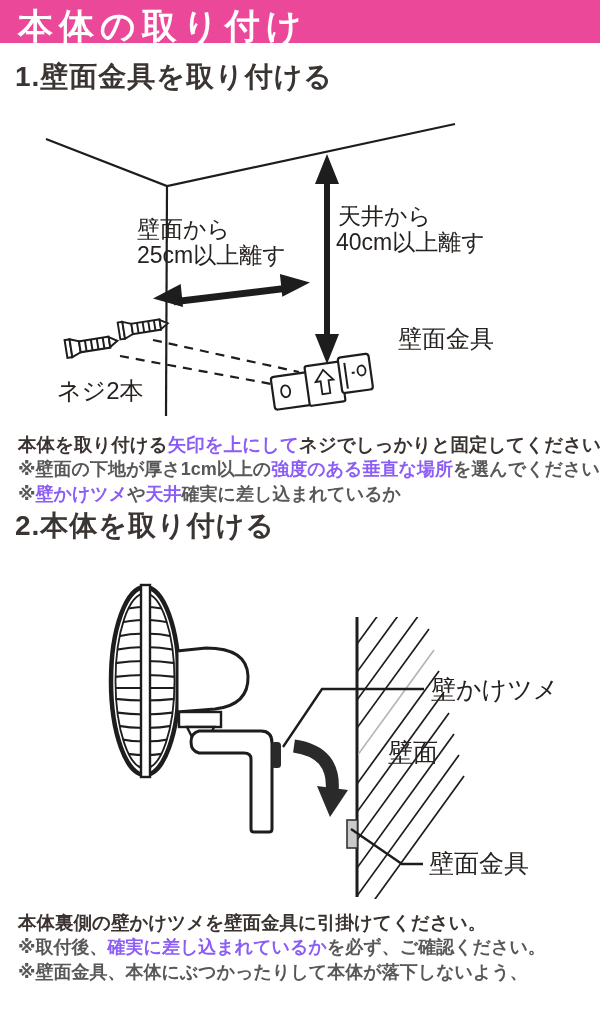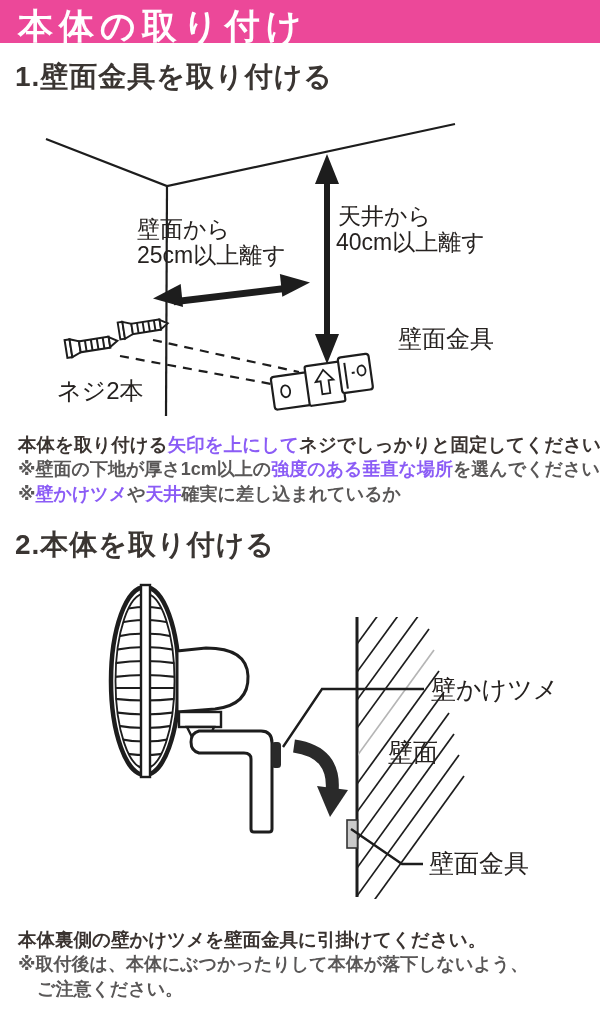--- a/index.html
+++ b/index.html
@@ -10,28 +10,28 @@
   .header-bar{position:absolute;top:0;left:0;width:600px;height:43px;background:#ec4899;}
   .header-title{
     position:absolute;left:18px;top:3px;font-size:35px;font-weight:900;color:#ffffff;
     letter-spacing:6px;white-space:nowrap;
   }
   .sec-heading{
     position:absolute;left:15px;margin:0;color:#3a3532;font-weight:800;font-size:28px;
     letter-spacing:1px;white-space:nowrap;
   }
   #sec1-heading{top:58px;}
-  #sec2-heading{top:526px;}
+  #sec2-heading{top:507px;}
   .diag{position:absolute;left:0;}
   #diagram1{top:108px;}
   #diagram2{top:580px;}
   .diag text{fill:#262220;font-weight:500;}
   .notes{position:absolute;left:18px;white-space:nowrap;}
   #notes1{top:432px;}
-  #notes2{top:910px;margin-top:17px;}
+  #notes2{top:910px;}
   .note-line{line-height:25px;font-size:18px;}
   .note-line.lead{font-weight:800;color:#3a3330;font-size:18.5px;}
   .note-line.sub{font-weight:600;color:#595757;}
   .seg-red{color:#8b5cf6;}
   .indent{padding-left:19px;}
 </style>
 </head>
 <body>
 
 <div class="header-bar">
@@ -171,15 +171,15 @@
   <path d="M283,167 L322,109 L424,109" fill="none" stroke="#1d1d1d" stroke-width="2.4"></path>
   <path d="M351,249 L402,284 L423,284" fill="none" stroke="#1d1d1d" stroke-width="2.4"></path>
 
   <text x="431" y="118" font-size="25">壁かけツメ</text>
   <text x="388" y="181" font-size="25">壁面</text>
   <text x="429" y="292" font-size="25">壁面金具</text>
 </svg>
 
 <div class="notes" id="notes2">
   <div class="note-line lead"><span>本体裏側の壁かけツメを壁面金具に引掛けてください。</span></div>
-  <div class="note-line sub"><span>※取付後は、本体にぶつかったりして本体が落下しないよう、</span></div>
-  <div class="note-line sub indent"><span>ご注意ください。</span></div>
+  <div class="note-line sub"><span>※取付後、</span><span class="seg-red">確実に差し込まれているか</span><span>を必ず、ご確認ください。</span></div>
+  <div class="note-line sub"><span>※壁面金具、本体にぶつかったりして本体が落下しないよう、</span></div>
 </div>
 
 </body></html>

